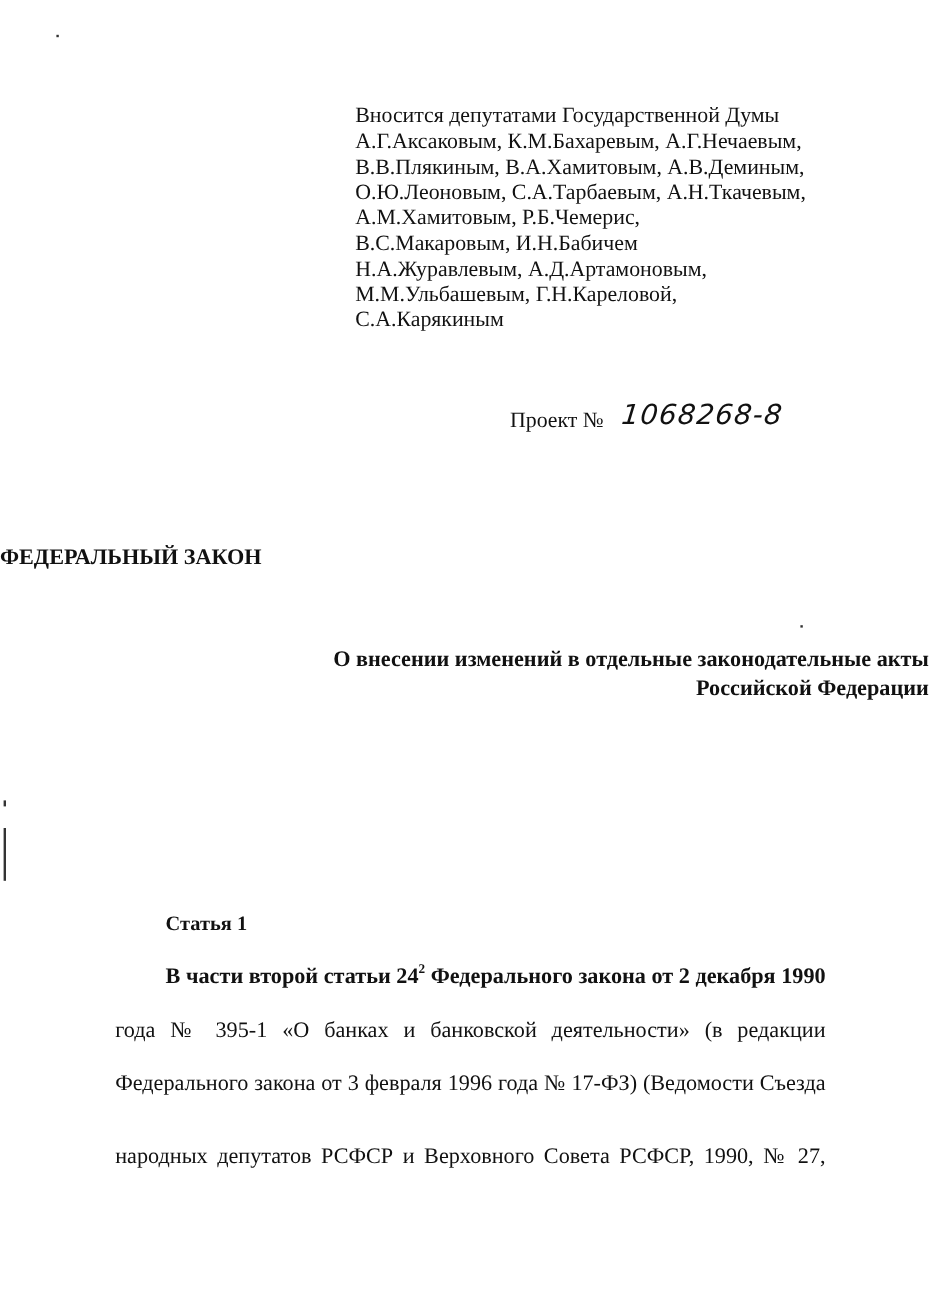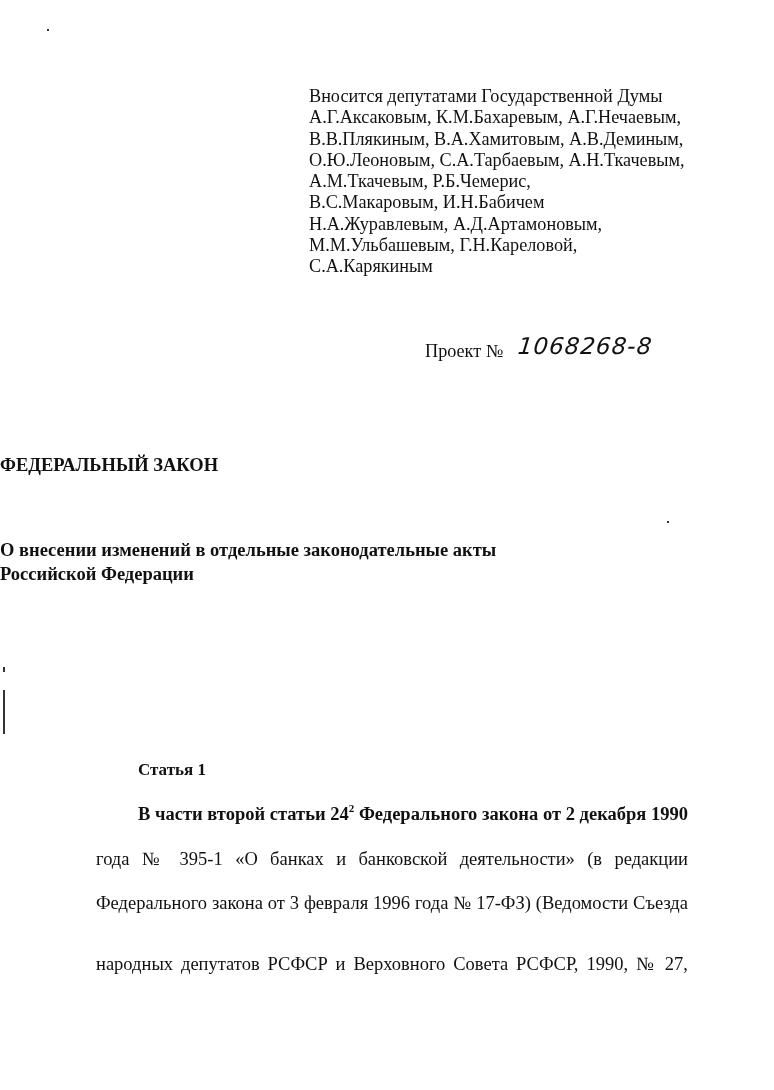--- a/index.html
+++ b/index.html
@@ -1,23 +1,23 @@
 <!DOCTYPE html>
 <html><head>
   <meta charset="utf-8">
   <style>
     html, body { margin: 0; padding: 0; background: #ffffff; }
     body { width: 774px; height: 1090px; position: relative; overflow: hidden; color: #111; font-family: "Liberation Serif", "DejaVu Serif", serif; }
     .page { position: absolute; left: 0; top: 0; width: 774px; height: 1090px; background: #fff; }
     .submitters { position: absolute; left: 296px; top: 86px; font-size: 18.2px; line-height: 21.3px; white-space: nowrap; }
-    .submitters div { height: 21.3px; margin-left: 13px; }
+    .submitters div { height: 21.3px; }
     .project { position: absolute; left: 425px; top: 336px; font-size: 18.2px; white-space: nowrap; }
     .project .num { font-family: "DejaVu Sans", sans-serif; font-style: italic; font-size: 23px; letter-spacing: 1px; margin-left: 10px; font-weight: normal; transform: skewX(-6deg); display: inline-block; position: relative; top: -3px; }
     .doc-type { position: absolute; left: 0; width: 774px; top: 455px; text-align: left; font-weight: bold; font-size: 18.5px; }
-    .doc-title { position: absolute; left: 0; width: 774px; top: 538px; text-align: left; font-weight: bold; font-size: 18.5px; line-height: 24px; }
+    .doc-title { position: absolute; left: 0; width: 774px; top: 538px; text-align: right; font-weight: bold; font-size: 18.5px; line-height: 24px; }
     .article-heading { position: absolute; left: 138px; top: 760px; font-weight: bold; font-size: 17px; }
     .body-line { position: absolute; left: 96px; width: 592px; font-size: 18.5px; text-align: justify; text-align-last: justify; white-space: nowrap; }
     .body-line.first { left: 138px; width: 550px; font-weight: bold; }
     sup { font-size: 11px; position: relative; top: -1px; }
     .mark { position: absolute; background: #333; }
   </style>
 </head>
 <body>
 
 <div class="page">
@@ -25,21 +25,21 @@
   <div class="mark" style="left:47px;top:29px;width:2px;height:2px;"></div>
   <div class="mark" style="left:3px;top:667px;width:2px;height:5px;"></div>
   <div class="mark" style="left:3px;top:690px;width:2px;height:44px;"></div>
   <div class="mark" style="left:667px;top:521px;width:2px;height:2px;"></div>
 
   <div class="submitters">
     <div>Вносится депутатами Государственной Думы</div>
     <div>А.Г.Аксаковым, К.М.Бахаревым, А.Г.Нечаевым,</div>
     <div>В.В.Плякиным, В.А.Хамитовым, А.В.Деминым,</div>
     <div>О.Ю.Леоновым, С.А.Тарбаевым, А.Н.Ткачевым,</div>
-    <div>А.М.Ткачевым, Р.Б.Чемерис,</div>
+    <div>А.М.Хамитовым, Р.Б.Чемерис,</div>
     <div>В.С.Макаровым, И.Н.Бабичем</div>
     <div>Н.А.Журавлевым, А.Д.Артамоновым,</div>
     <div>М.М.Ульбашевым, Г.Н.Кареловой,</div>
     <div>С.А.Карякиным</div>
   </div>
 
   <div class="project">
     <span>Проект №</span>
     <span class="num">1068268-8</span>
   </div>

